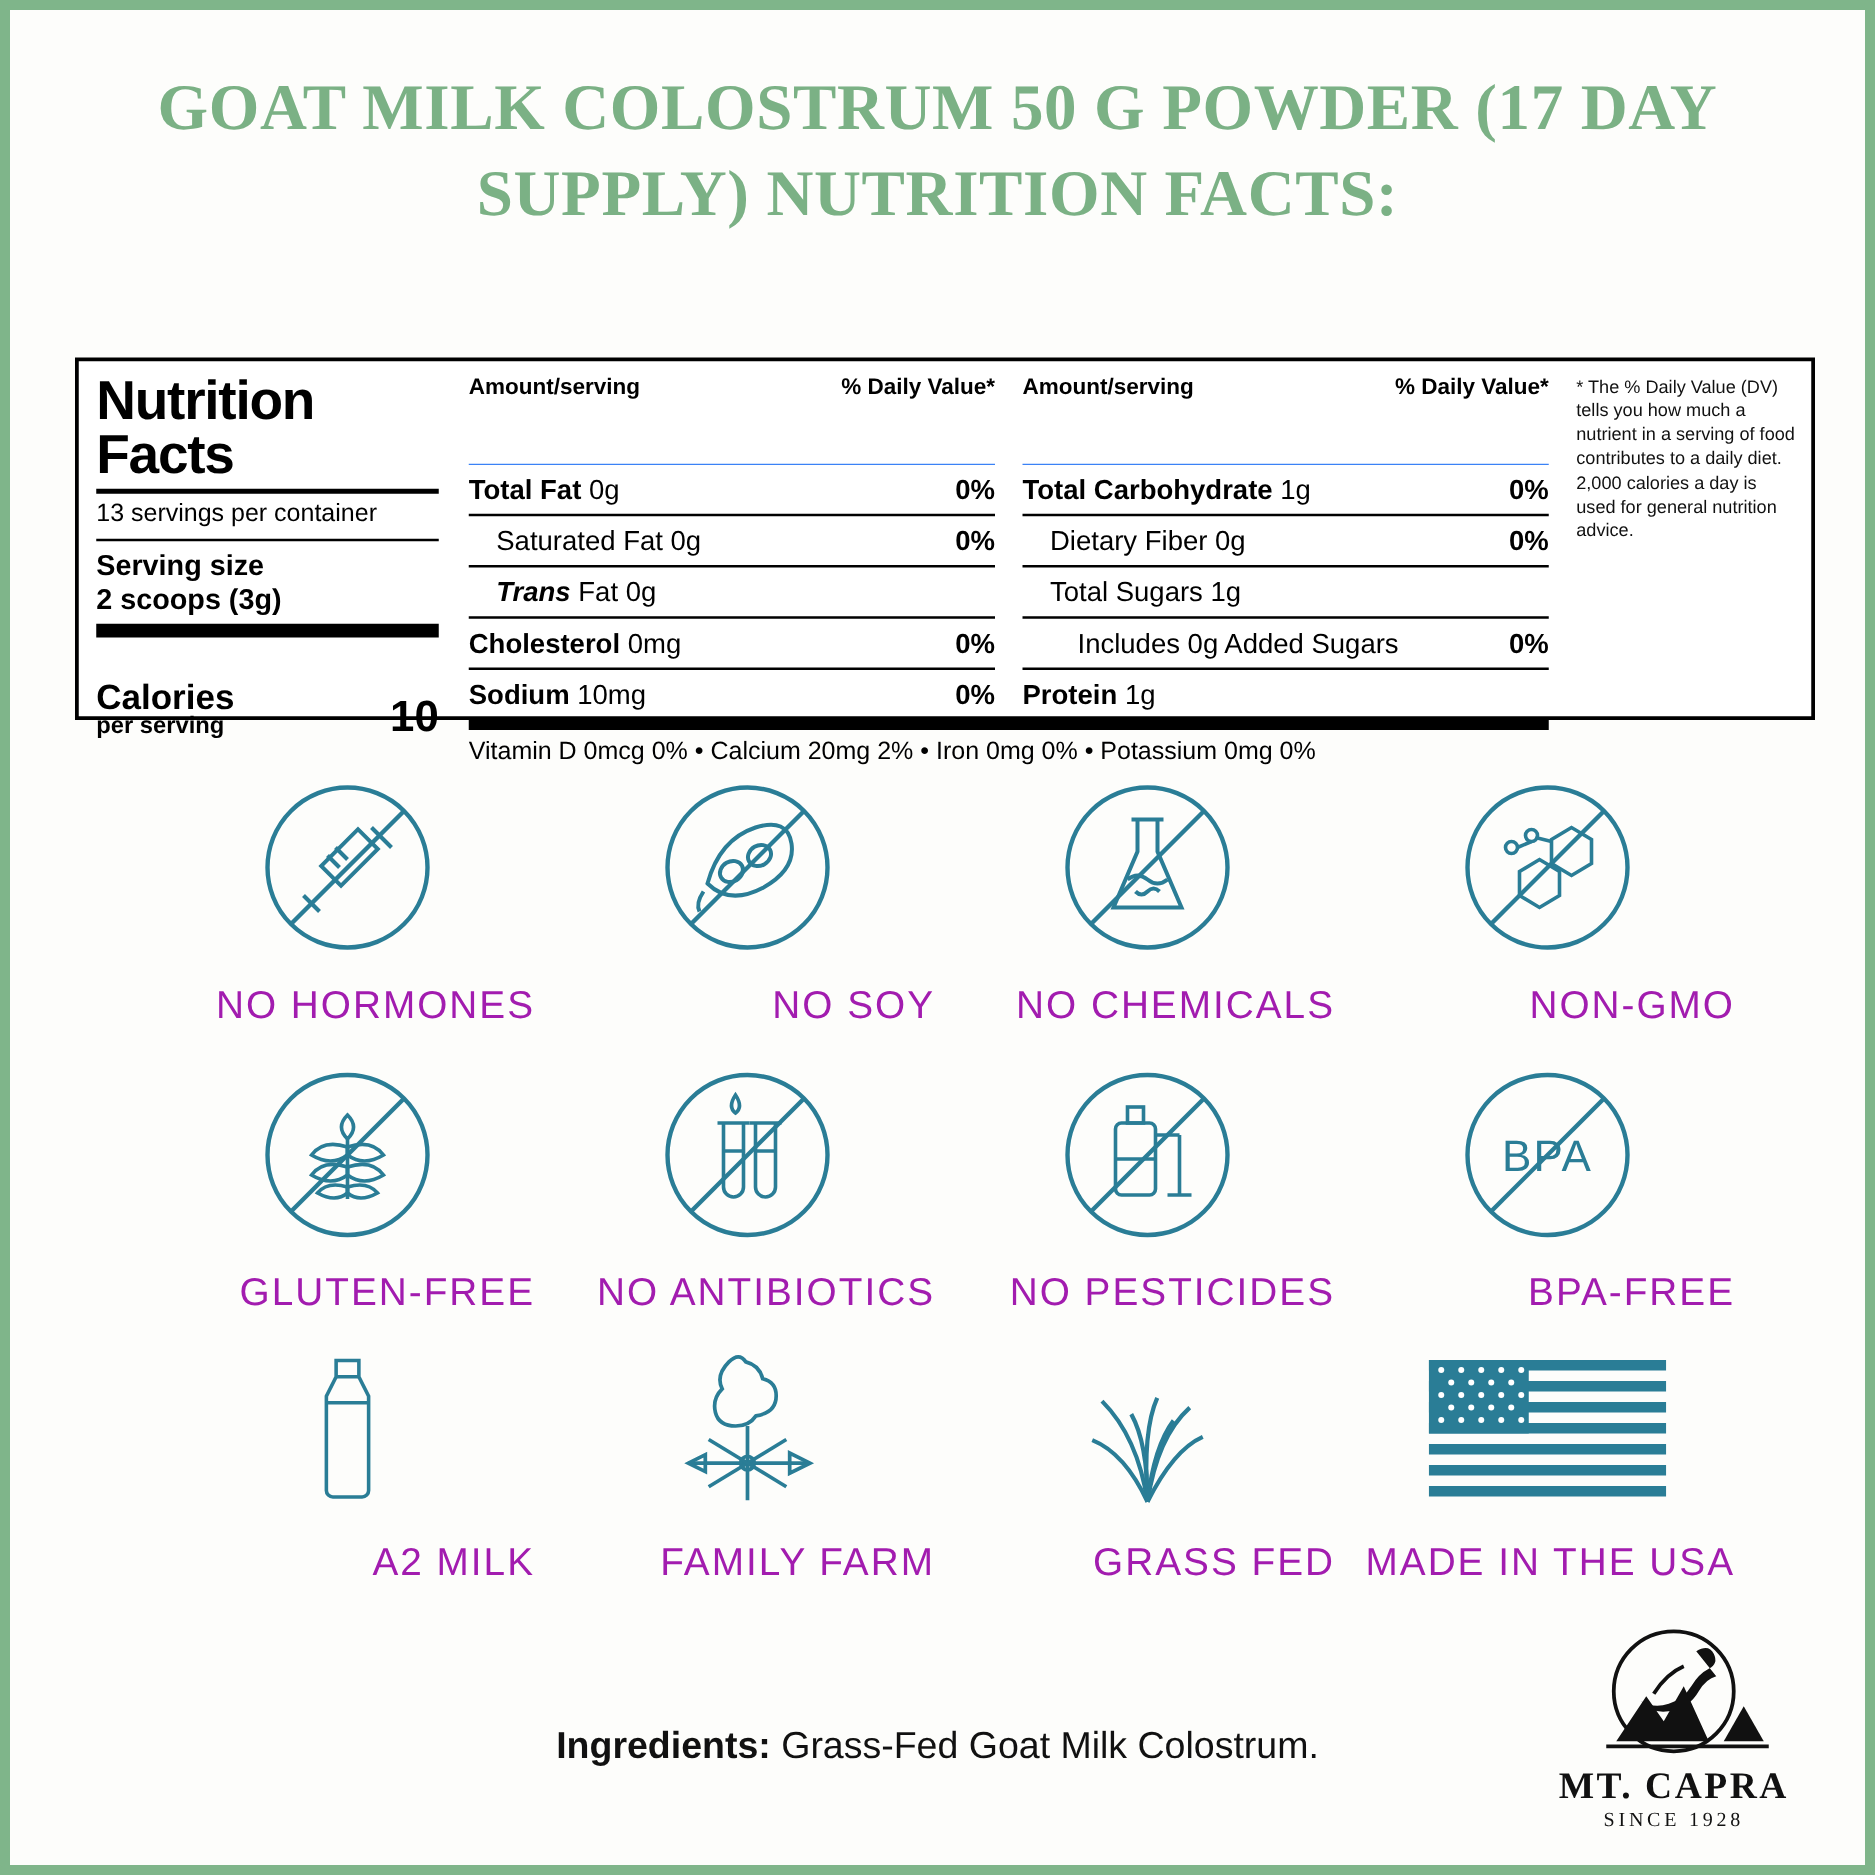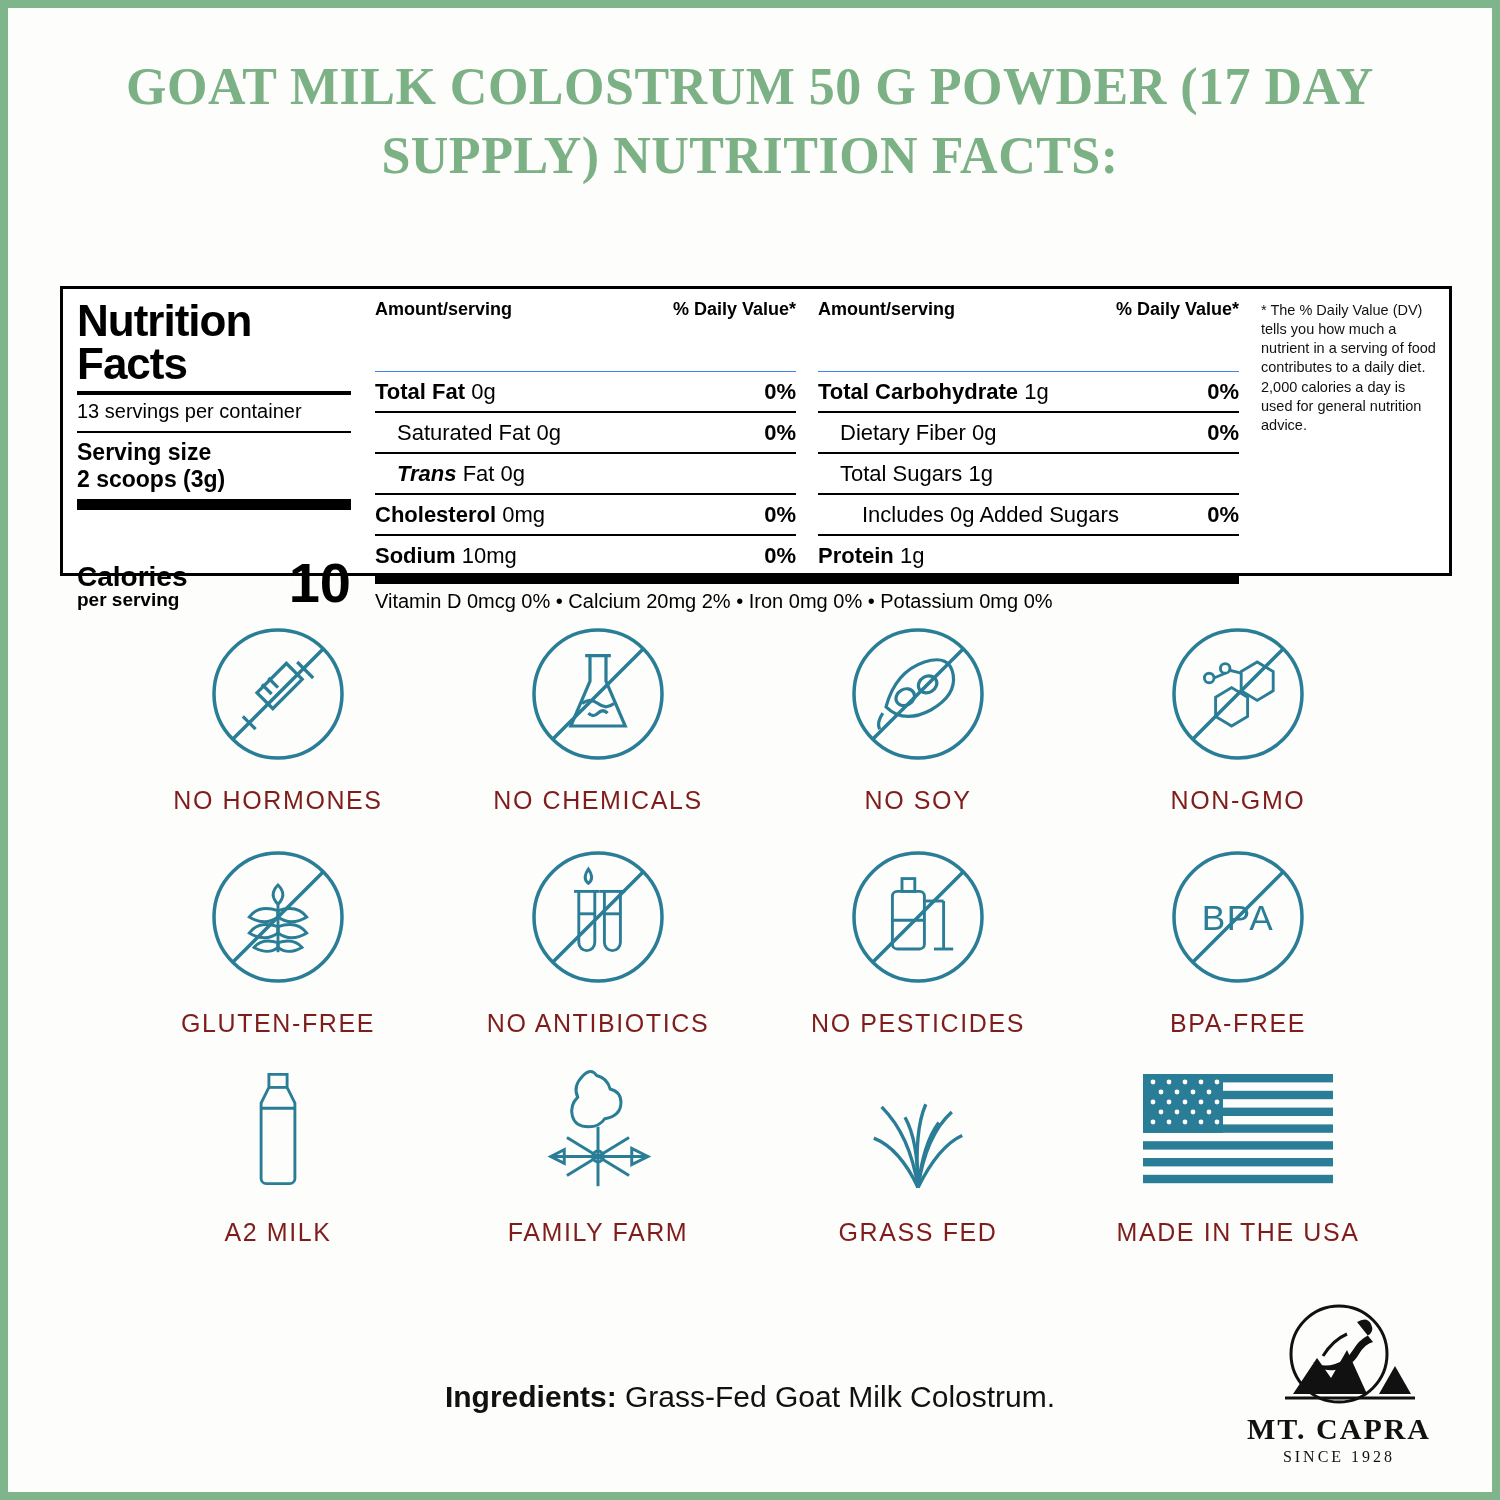--- a/index.html
+++ b/index.html
@@ -63,21 +63,21 @@
   .nf-rule-thick { border-top: 11px solid #000; margin: 6px 0 4px 0; }
   .nf-servings { font-size: 20px; }
   .nf-serving-size { font-weight: bold; font-size: 23px; line-height: 1.18; }
   .nf-cal-row {
     display: flex;
     align-items: flex-end;
     justify-content: space-between;
   }
   .nf-cal-label { font-weight: bold; font-size: 28px; line-height: 0.95; }
   .nf-cal-label small { display:block; font-size: 19px; font-weight: bold; }
-  .nf-cal-value { font-weight: bold; font-size: 56px; line-height: 0.9; margin-top: 44px; }
+  .nf-cal-value { font-weight: bold; font-size: 35px; line-height: 0.9; margin-top: 44px; }
 
   .nf-mid {
     flex: 1;
     display: flex;
     flex-direction: column;
     padding: 10px 0 4px 0;
     box-sizing: border-box;
   }
   .nf-cols {
     display: flex;
@@ -140,24 +140,25 @@
     text-align: center;
     color: #2a7d96;
   }
   .badge .art {
     height: 172px;
     display: flex;
     align-items: center;
     justify-content: center;
   }
   .badge .cap {
-    font-size: 25px;
+    font-size: 31px;
     letter-spacing: 1.6px;
-    color: #7f1d1d;
+    color: #a21caf;
     margin-top: 6px;
+    text-align: right;
   }
   .badge-row.small .art { height: 150px; }
   .badge-row.small .cap { margin-top: 14px; }
   
   .ingredients {
     position: absolute;
     left: 0;
     right: 0;
     bottom: 78px;
     text-align: center;
@@ -312,43 +313,43 @@
         </div>
         <div class="cap">NO HORMONES</div>
       </div>
 
       <div class="badge">
         <div class="art">
           <svg width="160" height="160" viewBox="0 0 100 100" fill="none" stroke="#2a7d96" stroke-width="2.2">
             <circle cx="50" cy="50" r="40"></circle>
             <line x1="22" y1="78" x2="78" y2="22"></line>
             <g stroke-width="2">
-              <path d="M42 26 h16 M45 26 v16 L33 70 h34 L55 42 V26"></path>
-              <path d="M40 56 q5 -4 10 0 t10 0"></path>
-              <path d="M44 62 q3 3 6 0 t6 0"></path>
-            </g>
-          </svg>
-        </div>
-        <div class="cap">NO CHEMICALS</div>
-      </div>
-
-      <div class="badge">
-        <div class="art">
-          <svg width="160" height="160" viewBox="0 0 100 100" fill="none" stroke="#2a7d96" stroke-width="2.2">
-            <circle cx="50" cy="50" r="40"></circle>
-            <line x1="22" y1="78" x2="78" y2="22"></line>
-            <g stroke-width="2">
               <path d="M30 58 q6 -22 24 -28 q16 -5 18 8 q2 13 -14 22 q-17 9 -28 -2 z"></path>
               <ellipse cx="42" cy="52" rx="6" ry="5" transform="rotate(-30 42 52)"></ellipse>
               <ellipse cx="56" cy="44" rx="6" ry="5" transform="rotate(-30 56 44)"></ellipse>
               <path d="M28 62 q-4 6 -2 10"></path>
             </g>
           </svg>
         </div>
         <div class="cap">NO SOY</div>
+      </div>
+
+      <div class="badge">
+        <div class="art">
+          <svg width="160" height="160" viewBox="0 0 100 100" fill="none" stroke="#2a7d96" stroke-width="2.2">
+            <circle cx="50" cy="50" r="40"></circle>
+            <line x1="22" y1="78" x2="78" y2="22"></line>
+            <g stroke-width="2">
+              <path d="M42 26 h16 M45 26 v16 L33 70 h34 L55 42 V26"></path>
+              <path d="M40 56 q5 -4 10 0 t10 0"></path>
+              <path d="M44 62 q3 3 6 0 t6 0"></path>
+            </g>
+          </svg>
+        </div>
+        <div class="cap">NO CHEMICALS</div>
       </div>
 
       <div class="badge">
         <div class="art">
           <svg width="160" height="160" viewBox="0 0 100 100" fill="none" stroke="#2a7d96" stroke-width="2.2">
             <circle cx="50" cy="50" r="40"></circle>
             <line x1="22" y1="78" x2="78" y2="22"></line>
             <g stroke-width="1.8">
               <polygon points="52,36 62,30 72,36 72,48 62,54 52,48"></polygon>
               <polygon points="36,52 46,46 56,52 56,64 46,70 36,64"></polygon>

